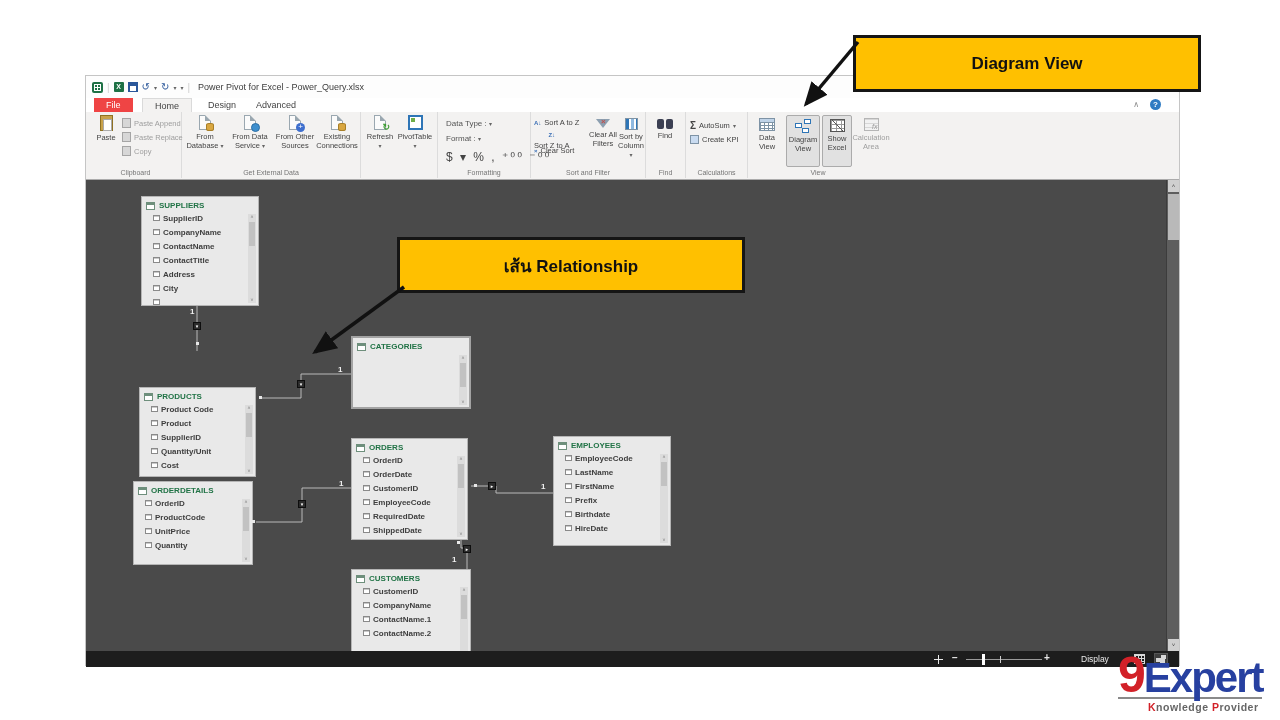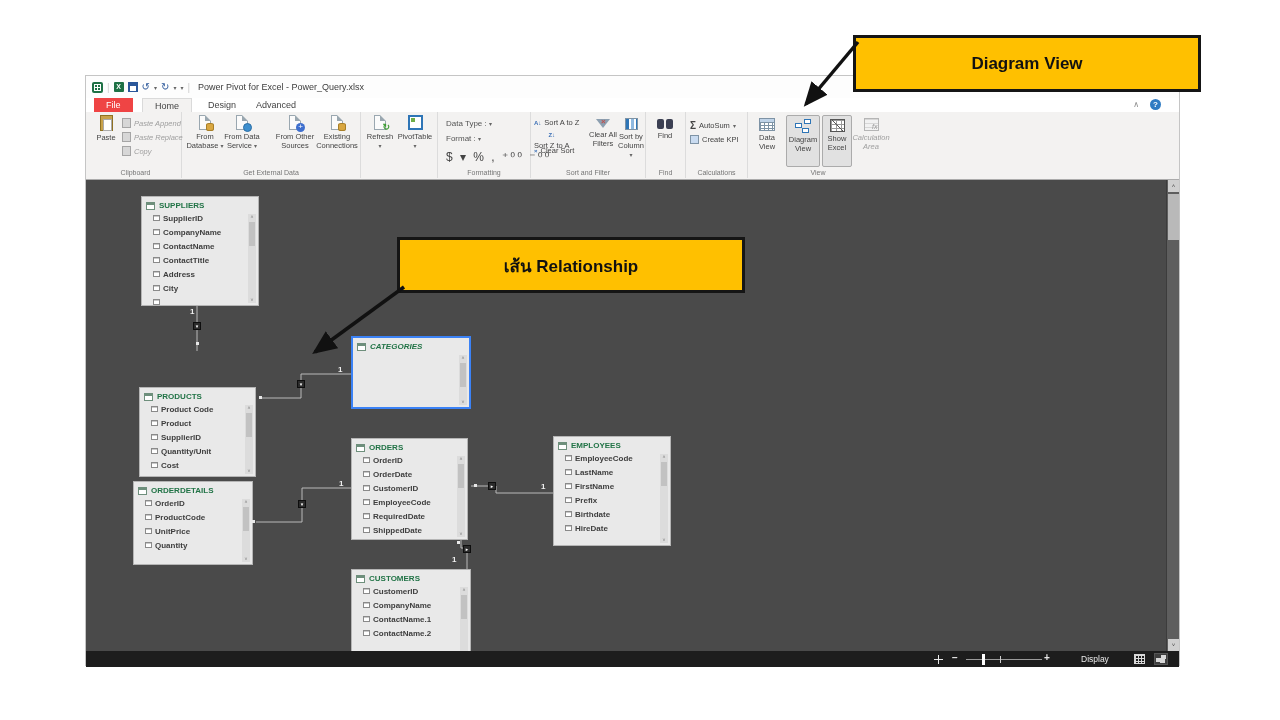--- a/index.html
+++ b/index.html
@@ -34,21 +34,21 @@
   .tab-collapse{position:absolute;right:40px;top:2px;color:#8A8A8A;font-size:8px;}
   .tab-help{position:absolute;right:18px;top:1px;width:11px;height:11px;border-radius:50%;background:#2F7BC3;color:#fff;font-size:8px;font-weight:bold;text-align:center;line-height:11px;}
 
   
   .ribbon{position:absolute;left:0;top:36px;width:100%;height:68px;background:#F3F2F1;border-bottom:1px solid #ABABAB;}
   .grp{position:absolute;top:0;height:66px;border-right:1px solid #DCDCDC;}
   .grp-label{position:absolute;bottom:2px;left:0;width:100%;text-align:center;font-size:7px;color:#767676;}
   .bigbtn{position:absolute;top:3px;display:flex;flex-direction:column;align-items:center;font-size:7.5px;color:#444;text-align:center;line-height:1.2;}
   .bigbtn .lbl{margin-top:2px;}
   .smallitem{position:absolute;display:flex;align-items:center;gap:3px;font-size:7.5px;color:#444;white-space:nowrap;}
-  .dis{color:#9E9E9E;font-style:italic;}
+  .dis{color:#9E9E9E;}
   .ddc{font-size:6px;color:#666;}
 
   
   .ic-doc{width:12px;height:15px;background:#FBFBFB;border:1px solid #9AA7B0;position:relative;}
   .ic-doc::before{content:"";position:absolute;right:-1px;top:-1px;border:3px solid #F3F2F1;border-left-color:#9AA7B0;border-bottom-color:#9AA7B0;}
   .ic-db{position:absolute;right:-4px;bottom:-2px;width:8px;height:8px;background:#D9A741;border:1px solid #A87F28;border-radius:3px/2px;}
   .ic-globe{position:absolute;right:-5px;bottom:-3px;width:9px;height:9px;border-radius:50%;background:#3E8FCE;border:1px solid #2B6EA5;}
   .ic-plusblue{position:absolute;right:-5px;bottom:-3px;width:9px;height:9px;border-radius:50%;background:#3E6FCE;color:#fff;font-size:8px;line-height:8px;text-align:center;}
   .ic-clip{width:13px;height:16px;background:#C8A24B;border:1px solid #8F7122;position:relative;}
   .ic-clip::after{content:"";position:absolute;left:2px;top:3px;width:7px;height:10px;background:#fff;border:1px solid #AAA;}
@@ -83,21 +83,21 @@
   .viewbtn{width:34px;height:52px;}
   .viewbtn.sel{background:#E1E1E1;border:1px solid #ABABAB;border-radius:2px;}
   .azico{font-size:6px;color:#3B6FB5;font-weight:bold;flex:none;}
   .fmt-row{position:absolute;left:8px;font-size:8px;color:#555;white-space:nowrap;}
   .money{letter-spacing:2px;color:#444;font-size:12px;}
 
   
   .canvas{position:absolute;left:0;top:104px;width:100%;height:471px;background:#4A4A4A;overflow:hidden;}
   .lines{position:absolute;left:0;top:0;z-index:1;}
   .tbl{position:absolute;background:#E9E9E9;border:1px solid #B5B5B5;z-index:2;overflow:hidden;}
-  .tbl.selected{border:2px solid #3b82f6;font-style:italic;}
+  .tbl.selected{border:2px solid #a3a3a3;}
   .tbl-h{display:flex;align-items:center;gap:4px;padding:4px 4px 1px 4px;color:#217346;font-weight:bold;font-size:8px;}
   .gicon{width:9px;height:8px;border:1px solid #6E8F7C;background:linear-gradient(#6E8F7C 2px,transparent 2px),#fff;flex:none;}
   .trow{display:flex;align-items:center;gap:3px;height:14px;padding-left:11px;font-size:8px;font-weight:bold;color:#3E3E3E;white-space:nowrap;}
   .ficon{width:7px;height:6px;border:1px solid #8A8A8A;background:linear-gradient(#C9C9C9 1.5px,transparent 1.5px),#fff;flex:none;}
   .tscroll{position:absolute;right:2px;top:17px;bottom:2px;width:8px;background:#DCDCDC;z-index:3;}
   .tsbtn{position:absolute;left:0;width:8px;font-size:5px;line-height:6px;color:#777;text-align:center;}
   .tthumb{position:absolute;left:1px;top:8px;width:6px;height:24px;background:#C2C2C2;}
   .rone{position:absolute;color:#F0F0F0;font-size:8px;font-weight:bold;z-index:3;}
   .rdot{position:absolute;width:3px;height:3px;background:#E8E8E8;z-index:3;}
   .rmark{position:absolute;width:8px;height:8px;background:#2B2B2B;border:1px solid #0E0E0E;color:#fff;font-size:5px;line-height:6px;text-align:center;z-index:3;}
@@ -195,21 +195,21 @@
         <div class="grp-label">Clipboard</div>
       </div>
 
       <div class="grp" style="left:96px;width:179px;">
         <div class="bigbtn" style="left:2px;width:42px;">
           <span class="ic-doc">
               <span class="ic-db"></span>
             </span>
           <span class="lbl"><span>From</span><br><span>Database</span> <span class="ddc">▾</span></span>
         </div>
-        <div class="bigbtn" style="left:38px;width:44px;">
+        <div class="bigbtn" style="left:46px;width:44px;">
           <span class="ic-doc">
               <span class="ic-globe"></span>
             </span>
           <span class="lbl"><span>From Data</span><br><span>Service</span> <span class="ddc">▾</span></span>
         </div>
         <div class="bigbtn" style="left:92px;width:42px;">
           <span class="ic-doc">
               <span class="ic-plusblue">+</span>
             </span>
           <span class="lbl"><span>From Other</span><br><span>Sources</span></span>
@@ -632,14 +632,23 @@
   <svg class="overlay" width="1280" height="720">
     <defs>
       <marker id="ah" markerWidth="8" markerHeight="8" refX="6" refY="3" orient="auto">
         <path d="M0,0 L7,3 L0,6 Z" fill="#111"></path>
       </marker>
     </defs>
     <line x1="858" y1="42" x2="806" y2="104" stroke="#111" stroke-width="3.5" marker-end="url(#ah)"></line>
     <line x1="404" y1="287" x2="315" y2="352" stroke="#111" stroke-width="3.5" marker-end="url(#ah)"></line>
   </svg>
 
+  <div class="logo">
+    <div class="logo-rule"></div>
+    <div class="logo-word">
+      <span class="logo-nine">9</span><span class="logo-expert">Expert</span>
+    </div>
+    <div class="logo-tag">
+      <span class="logo-init">K</span><span>nowledge</span>&nbsp;<span class="logo-init">P</span><span>rovider</span>
+    </div>
+  </div>
 
 </div>
 
 </body></html>

